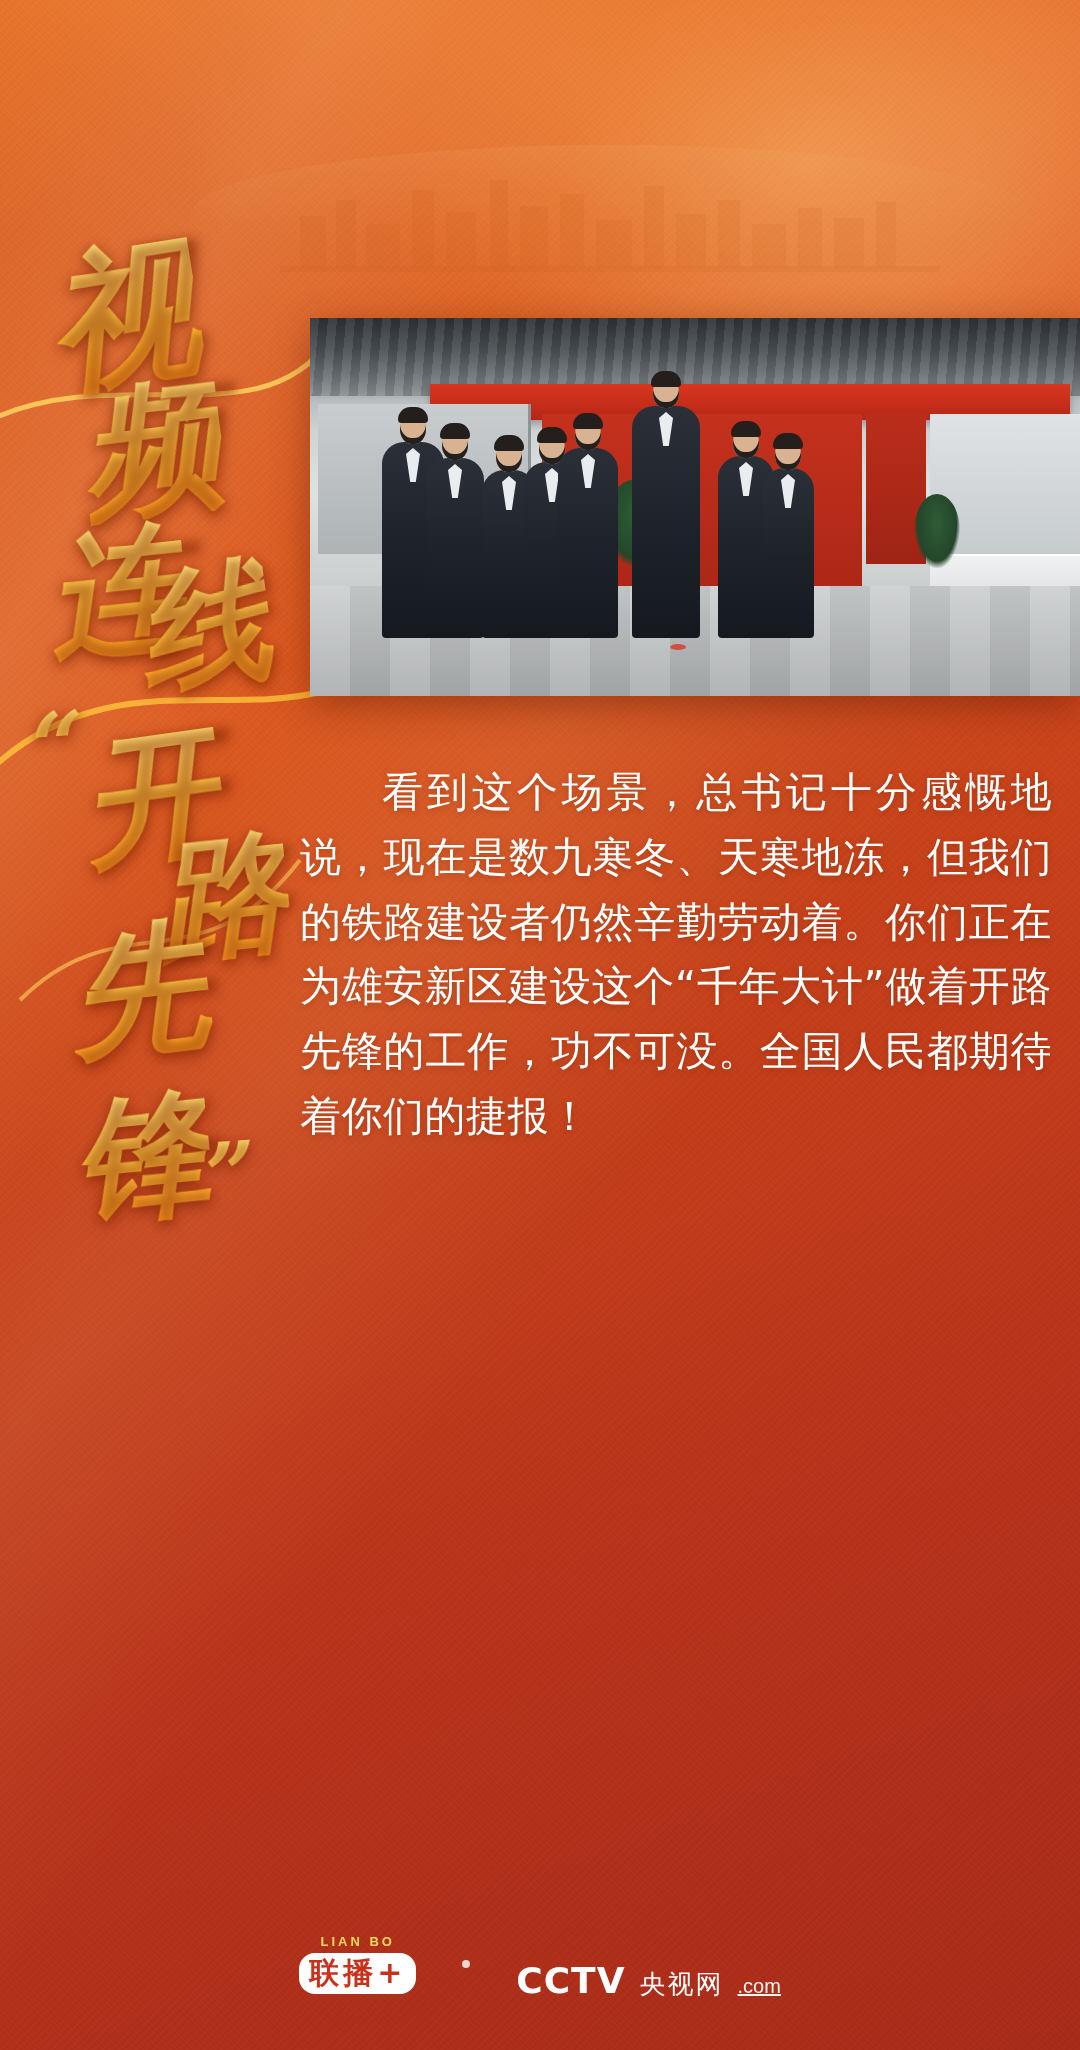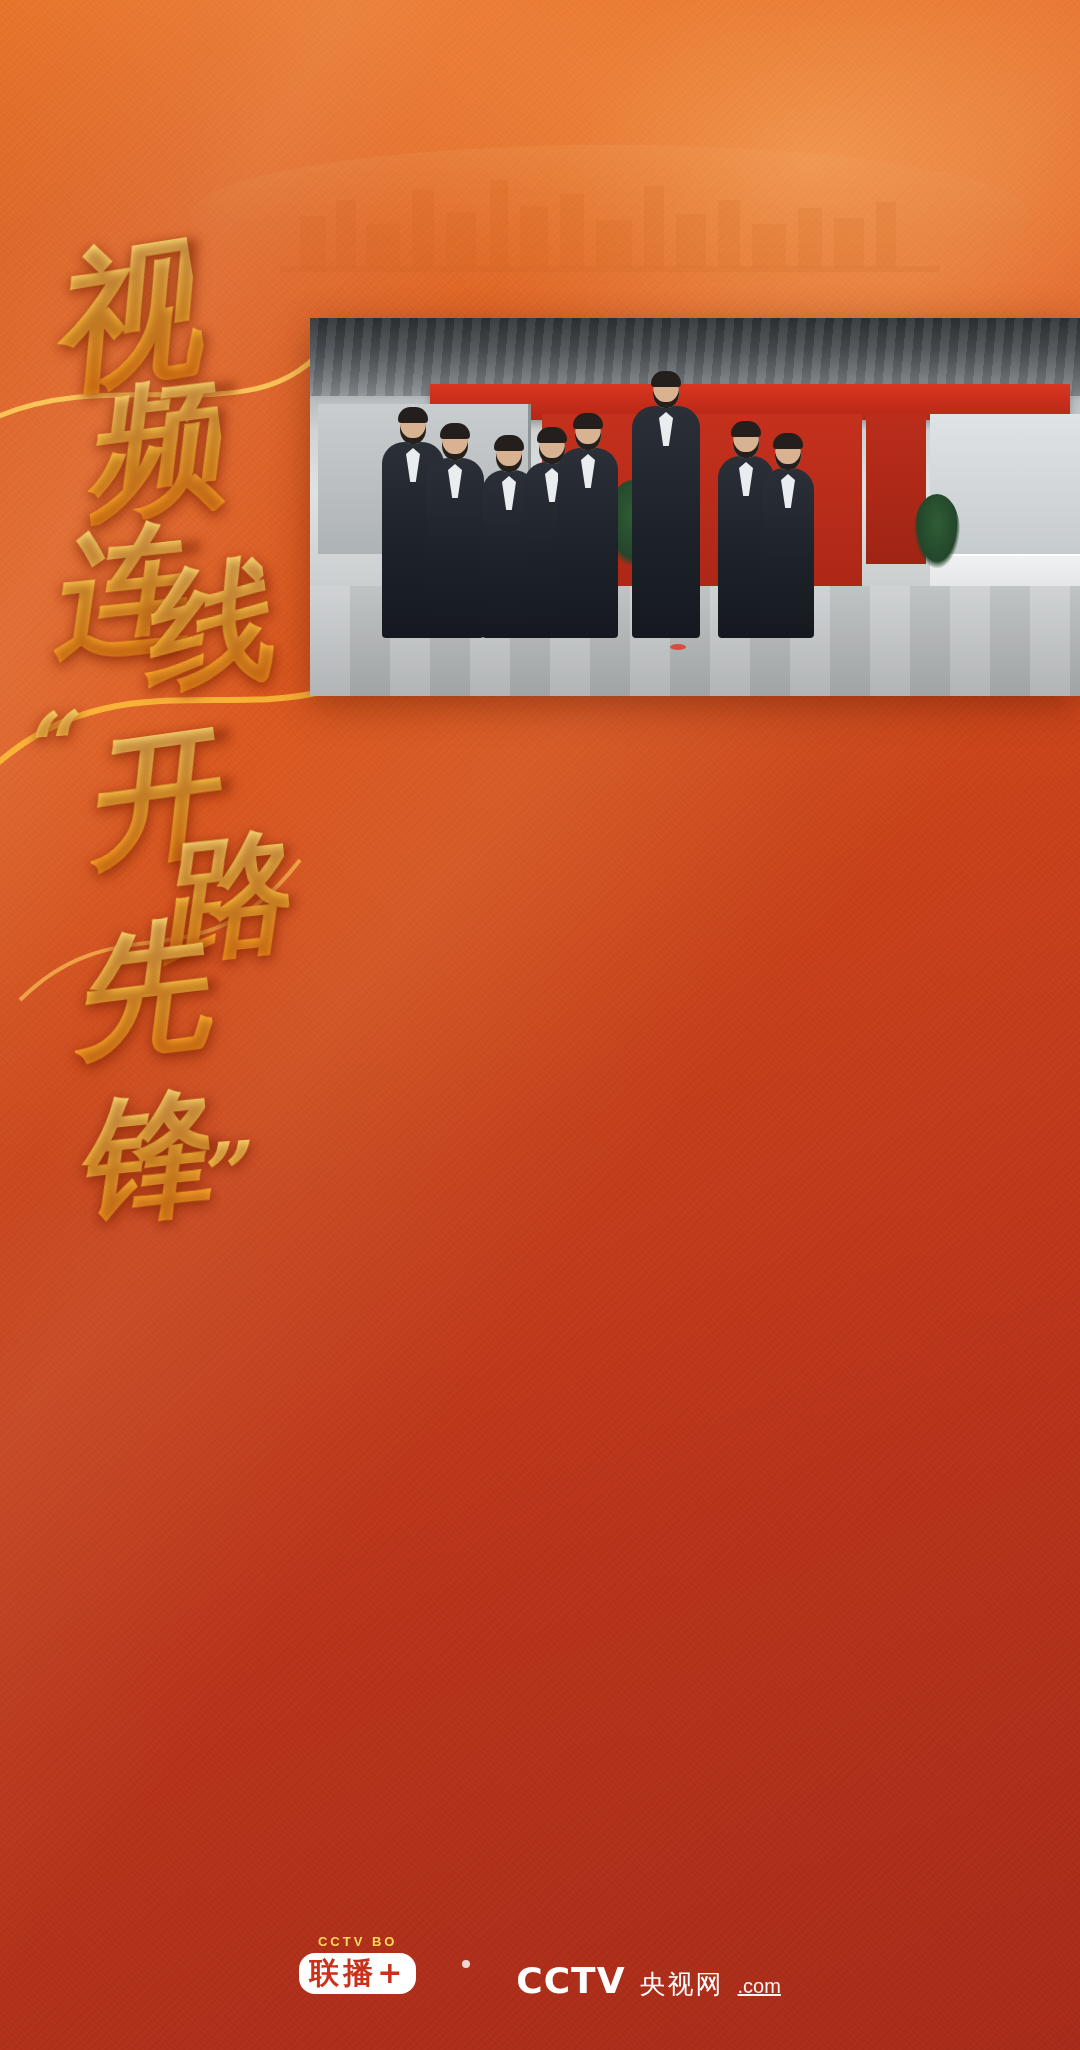--- a/index.html
+++ b/index.html
@@ -352,25 +352,26 @@
         </div>
       <div class="person" style="left:452px; width:52px; height:170px;">
           <span class="head"></span>
           <span class="shirt"></span>
         </div>
       <div class="ph-spot" style="left:360px; bottom:46px;"></div>
     </div>
   </div>
 
   <div class="article">
+    <p>看到这个场景，总书记十分感慨地说，现在是数九寒冬、天寒地冻，但我们的铁路建设者仍然辛勤劳动着。你们正在为雄安新区建设这个“千年大计”做着开路先锋的工作，功不可没。全国人民都期待着你们的捷报！</p>
   </div>
 
   <div class="footer">
     <div class="logo-lianbo">
-      <span class="pinyin">CCTV BO</span>
+      <span class="pinyin">LIAN BO</span>
       <span class="zh">联播+</span>
     </div>
     <span class="divider-dot"></span>
     <div class="logo-cctv">
       <span class="cctv">CCTV</span>
       <span class="cn">央视网</span>
       <span class="com">.com</span>
     </div>
   </div>
 

